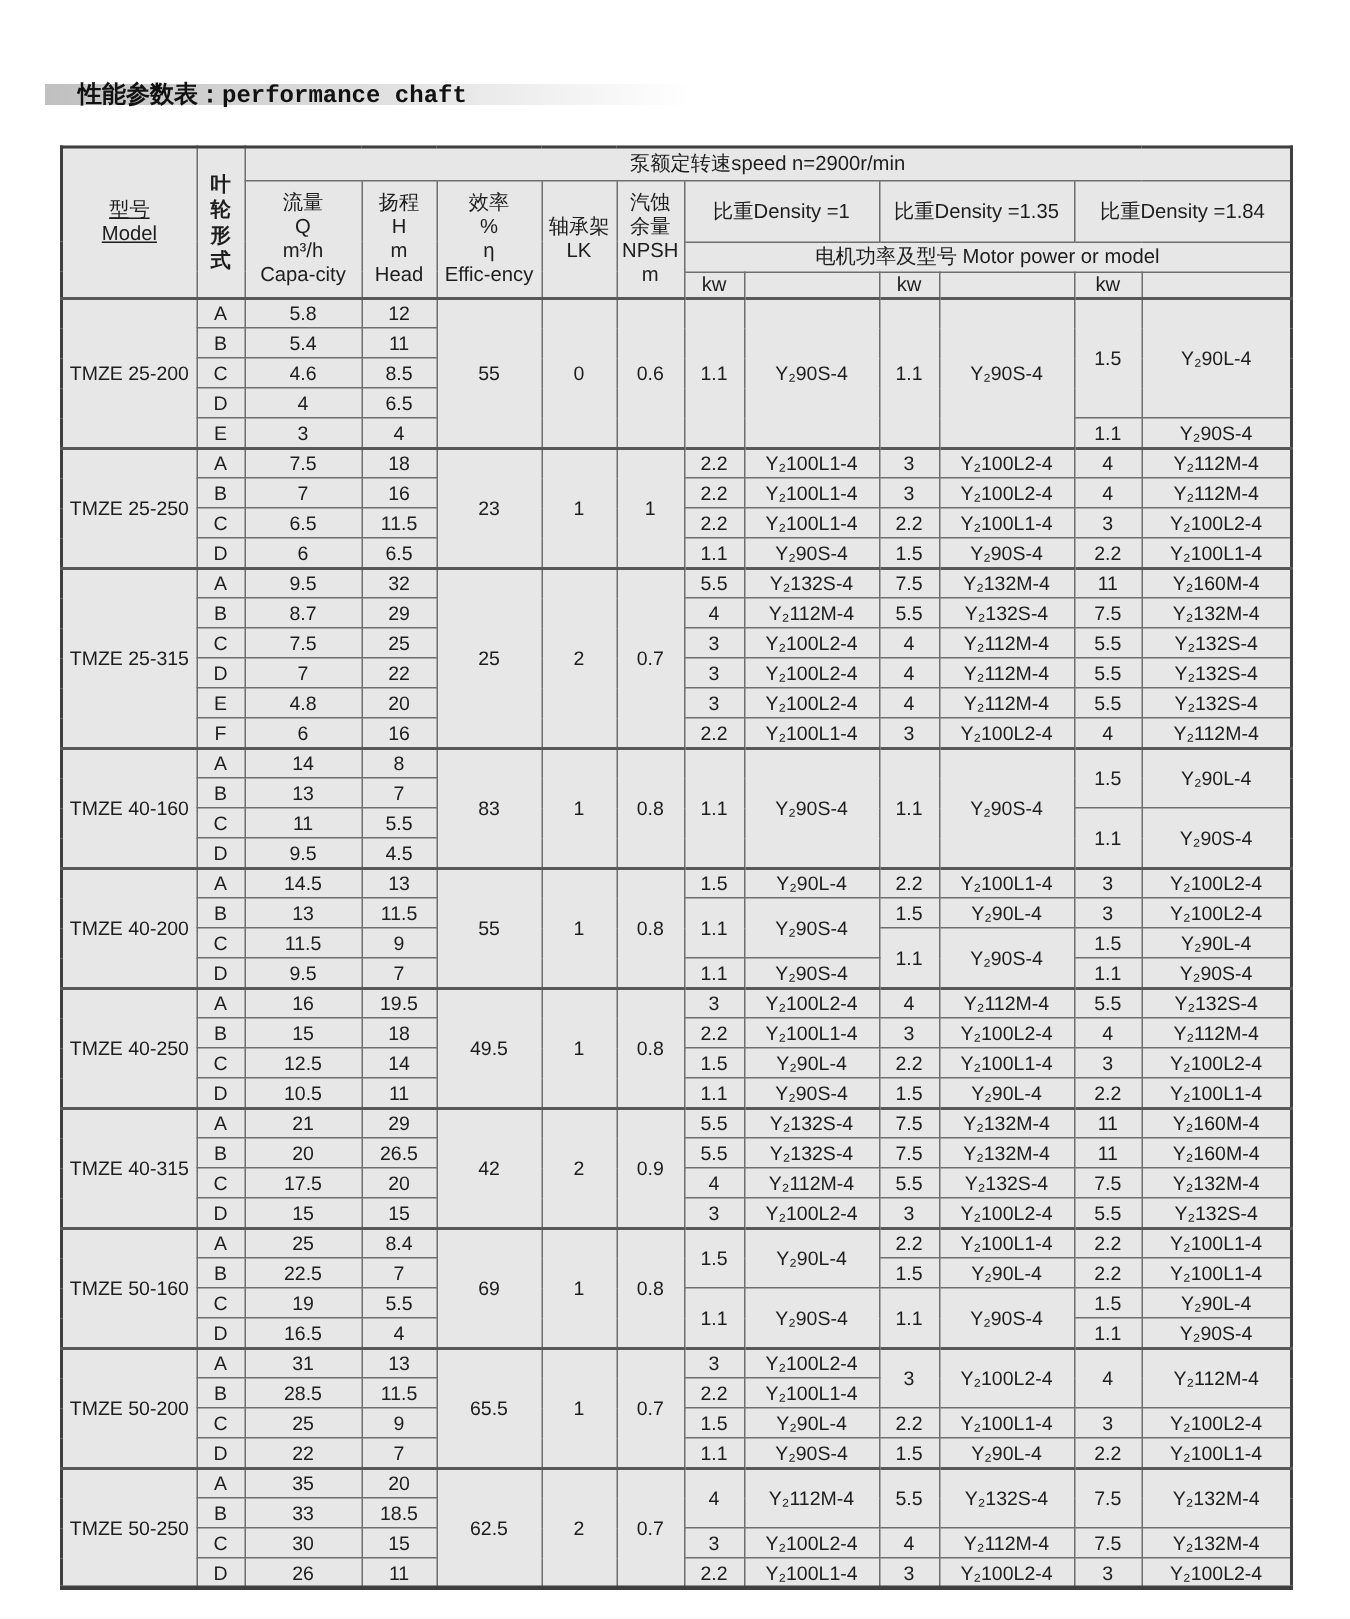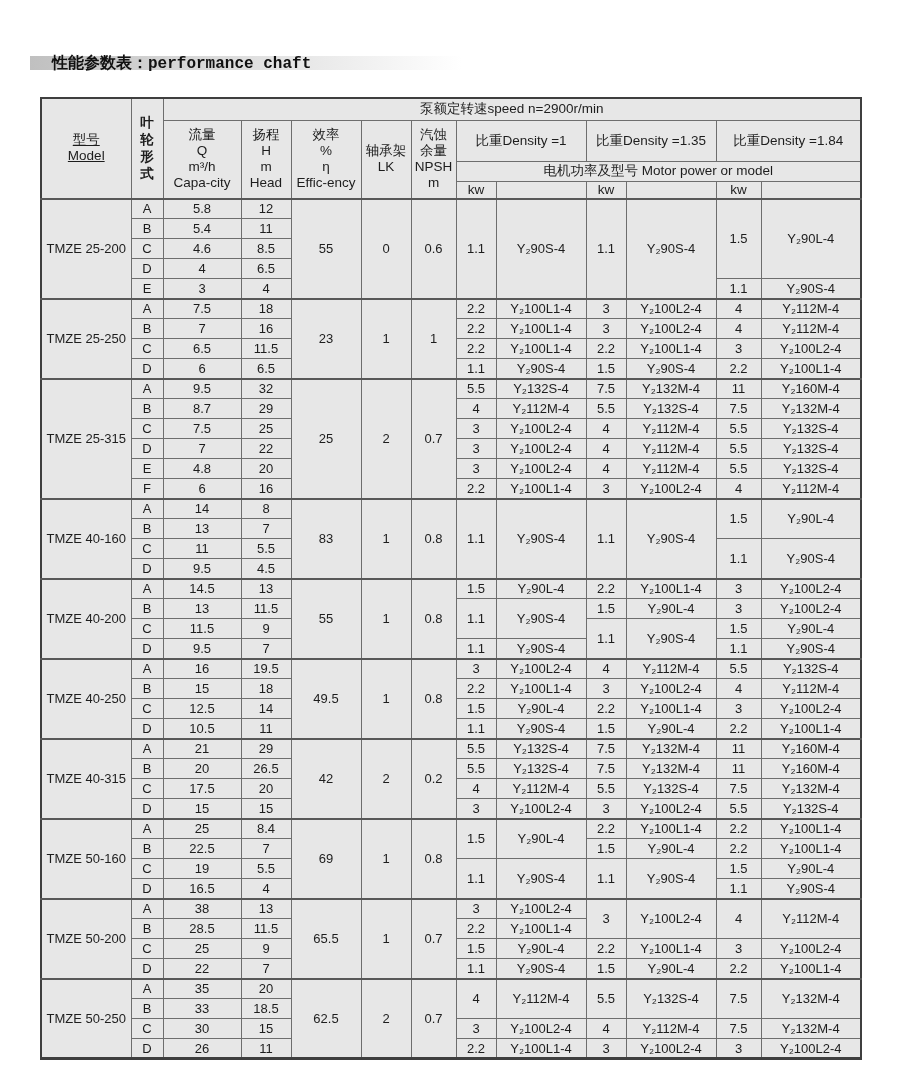--- a/index.html
+++ b/index.html
@@ -396,21 +396,21 @@
           <td class="c-kw">2.2</td>
           <td class="c-mm">Y₂100L1-4</td>
         </tr>
         <tr class="group-start">
           <td class="c-model" rowspan="4">TMZE 40-315</td>
           <td class="c-imp">A</td>
           <td class="c-num">21</td>
           <td class="c-num">29</td>
           <td class="c-num" rowspan="4">42</td>
           <td class="c-num" rowspan="4">2</td>
-          <td class="c-num" rowspan="4">0.2</td>
+          <td class="c-num" rowspan="4">0.9</td>
           <td class="c-kw">5.5</td>
           <td class="c-mm">Y₂132S-4</td>
           <td class="c-kw">7.5</td>
           <td class="c-mm">Y₂132M-4</td>
           <td class="c-kw">11</td>
           <td class="c-mm">Y₂160M-4</td>
         </tr>
         <tr>
           <td class="c-imp">B</td>
           <td class="c-num">20</td>
@@ -482,21 +482,21 @@
         <tr>
           <td class="c-imp">D</td>
           <td class="c-num">16.5</td>
           <td class="c-num">4</td>
           <td class="c-kw">1.1</td>
           <td class="c-mm">Y₂90S-4</td>
         </tr>
         <tr class="group-start">
           <td class="c-model" rowspan="4">TMZE 50-200</td>
           <td class="c-imp">A</td>
-          <td class="c-num">38</td>
+          <td class="c-num">31</td>
           <td class="c-num">13</td>
           <td class="c-num" rowspan="4">65.5</td>
           <td class="c-num" rowspan="4">1</td>
           <td class="c-num" rowspan="4">0.7</td>
           <td class="c-kw">3</td>
           <td class="c-mm">Y₂100L2-4</td>
           <td class="c-kw" rowspan="2">3</td>
           <td class="c-mm" rowspan="2">Y₂100L2-4</td>
           <td class="c-kw" rowspan="2">4</td>
           <td class="c-mm" rowspan="2">Y₂112M-4</td>

